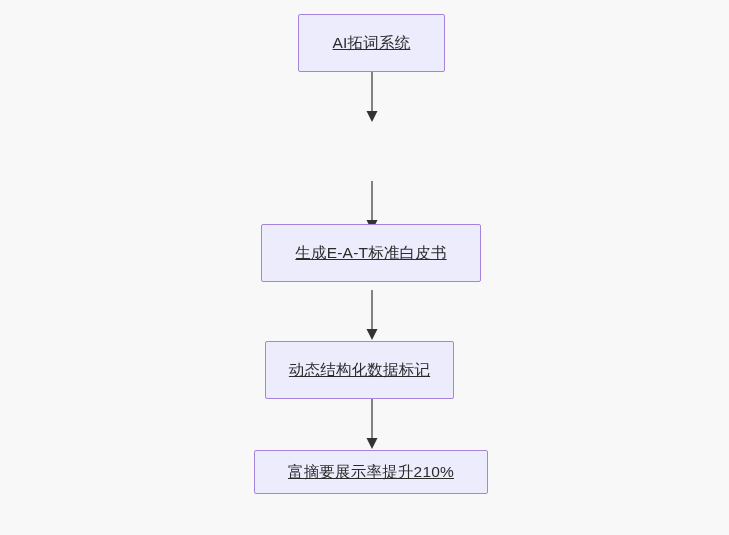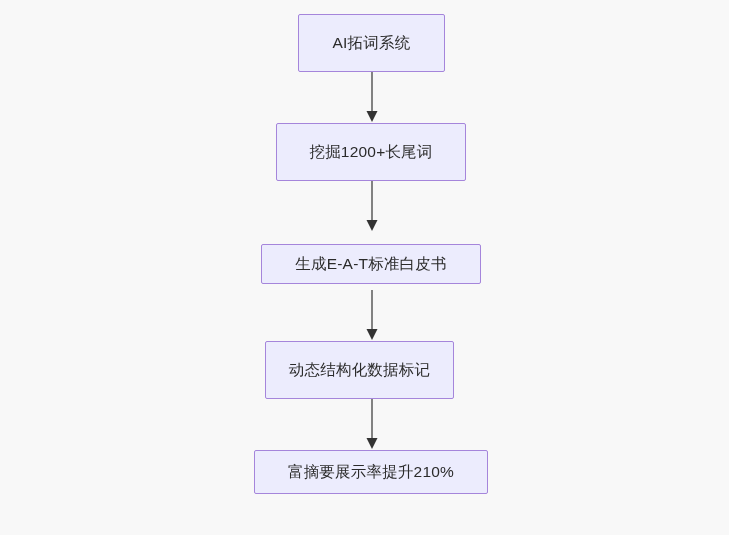--- a/index.html
+++ b/index.html
@@ -30,31 +30,32 @@
     border-radius: 2px;
     display: flex;
     align-items: center;
     justify-content: center;
     color: #2b2b2b;
     font-size: 15.5px;
     letter-spacing: 0.2px;
     line-height: 1.2;
     white-space: nowrap;
     user-select: none;
+    text-decoration: underline;
   }
 
   .node-label {
     display: block;
     text-align: center;
   }
 
   
   .node-1 { left: 298px; top: 14px;  width: 147px; height: 58px; }
   .node-2 { left: 276px; top: 123px; width: 190px; height: 58px; }
-  .node-3 { left: 261px; top: 244px; width: 220px; height: 40px; }
+  .node-3 { left: 261px; top: 224px; width: 220px; height: 58px; }
   .node-4 { left: 265px; top: 341px; width: 189px; height: 58px; }
   .node-5 { left: 254px; top: 450px; width: 234px; height: 44px; }
 
   .edge-layer {
     position: absolute;
     left: 0;
     top: 0;
     width: 729px;
     height: 535px;
     pointer-events: none;
@@ -93,23 +94,20 @@
     <g>
       <line class="edge-line" x1="372" y1="399" x2="372" y2="441"></line>
       <polygon class="edge-head" points="372,449 366.5,438 377.5,438"></polygon>
     </g>
   </svg>
 
   <div class="node node-1">
     <span class="node-label">AI拓词系统</span>
   </div>
 
-  <div class="node node-2">
-    <span class="node-label">挖掘1200+长尾词</span>
-  </div>
 
   <div class="node node-3">
     <span class="node-label">生成E-A-T标准白皮书</span>
   </div>
 
   <div class="node node-4">
     <span class="node-label">动态结构化数据标记</span>
   </div>
 
   <div class="node node-5">

